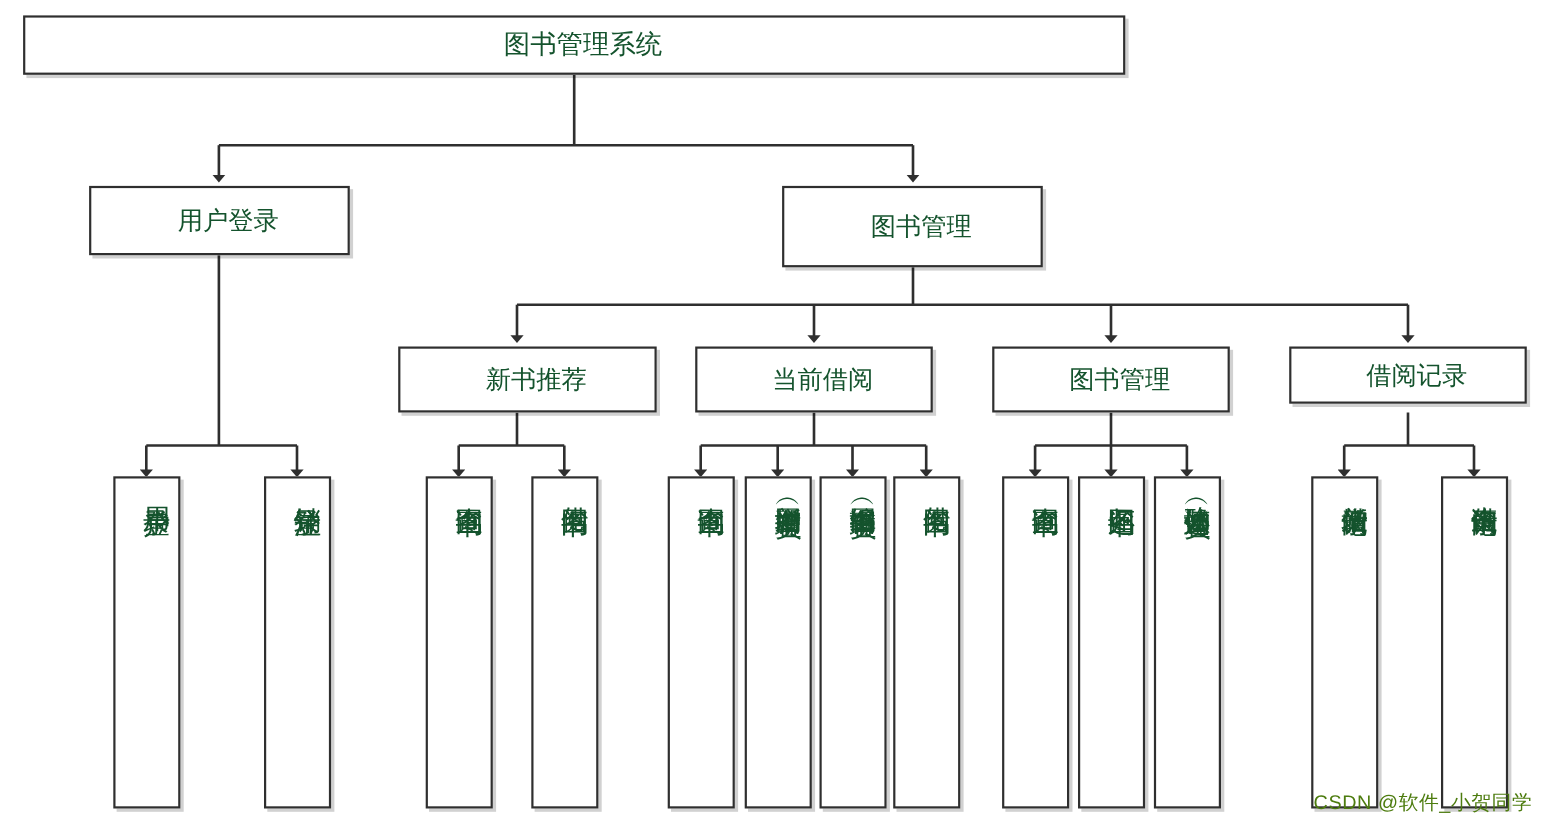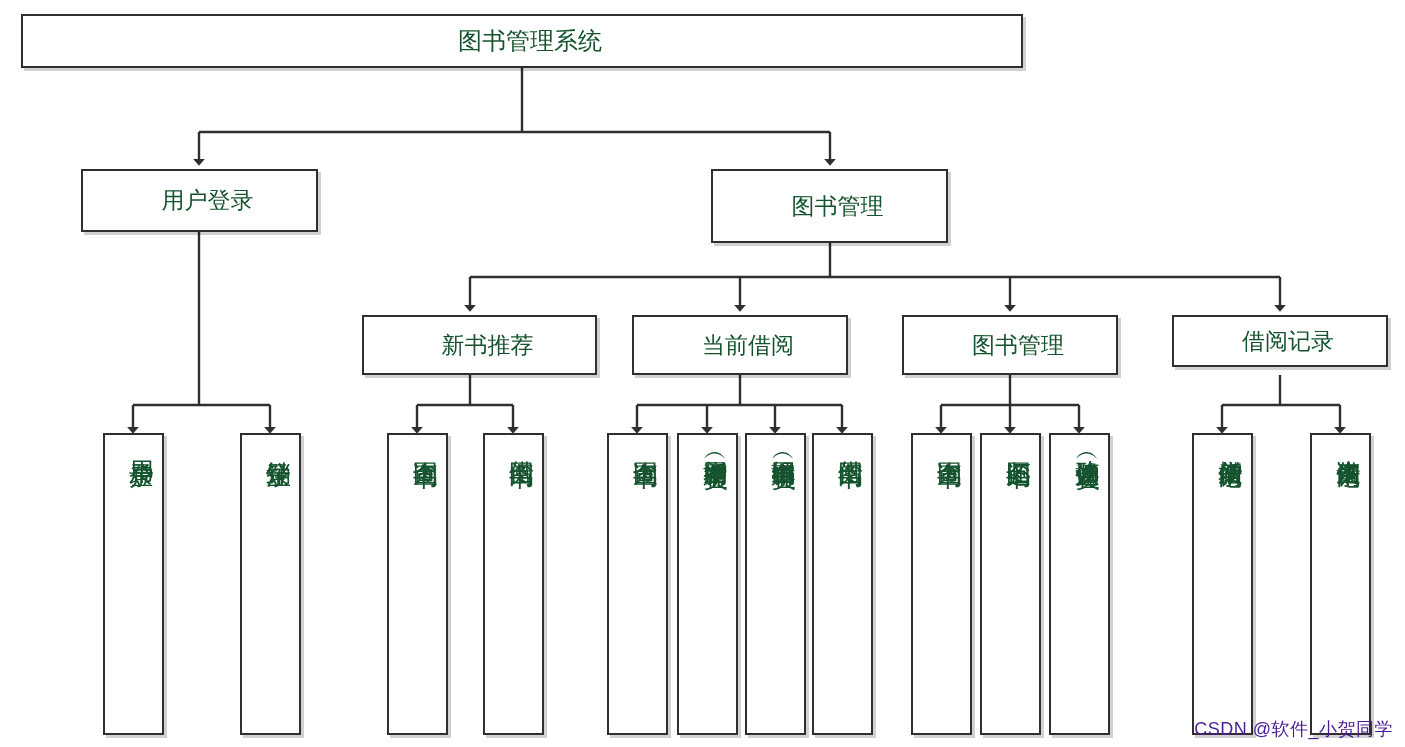--- a/index.html
+++ b/index.html
@@ -65,21 +65,21 @@
     white-space: nowrap;
   }
   .node.vert.tall .label {
     font-size: 24px;
   }
   .watermark {
     position: absolute;
     right: 12px;
     bottom: 6px;
     font-size: 18px;
-    color: #4c1d95;
+    color: #4d7c0f;
     letter-spacing: 0.5px;
     white-space: nowrap;
     pointer-events: none;
   }
 </style>
 </head>
 <body>
 
 <div id="canvas">
 

